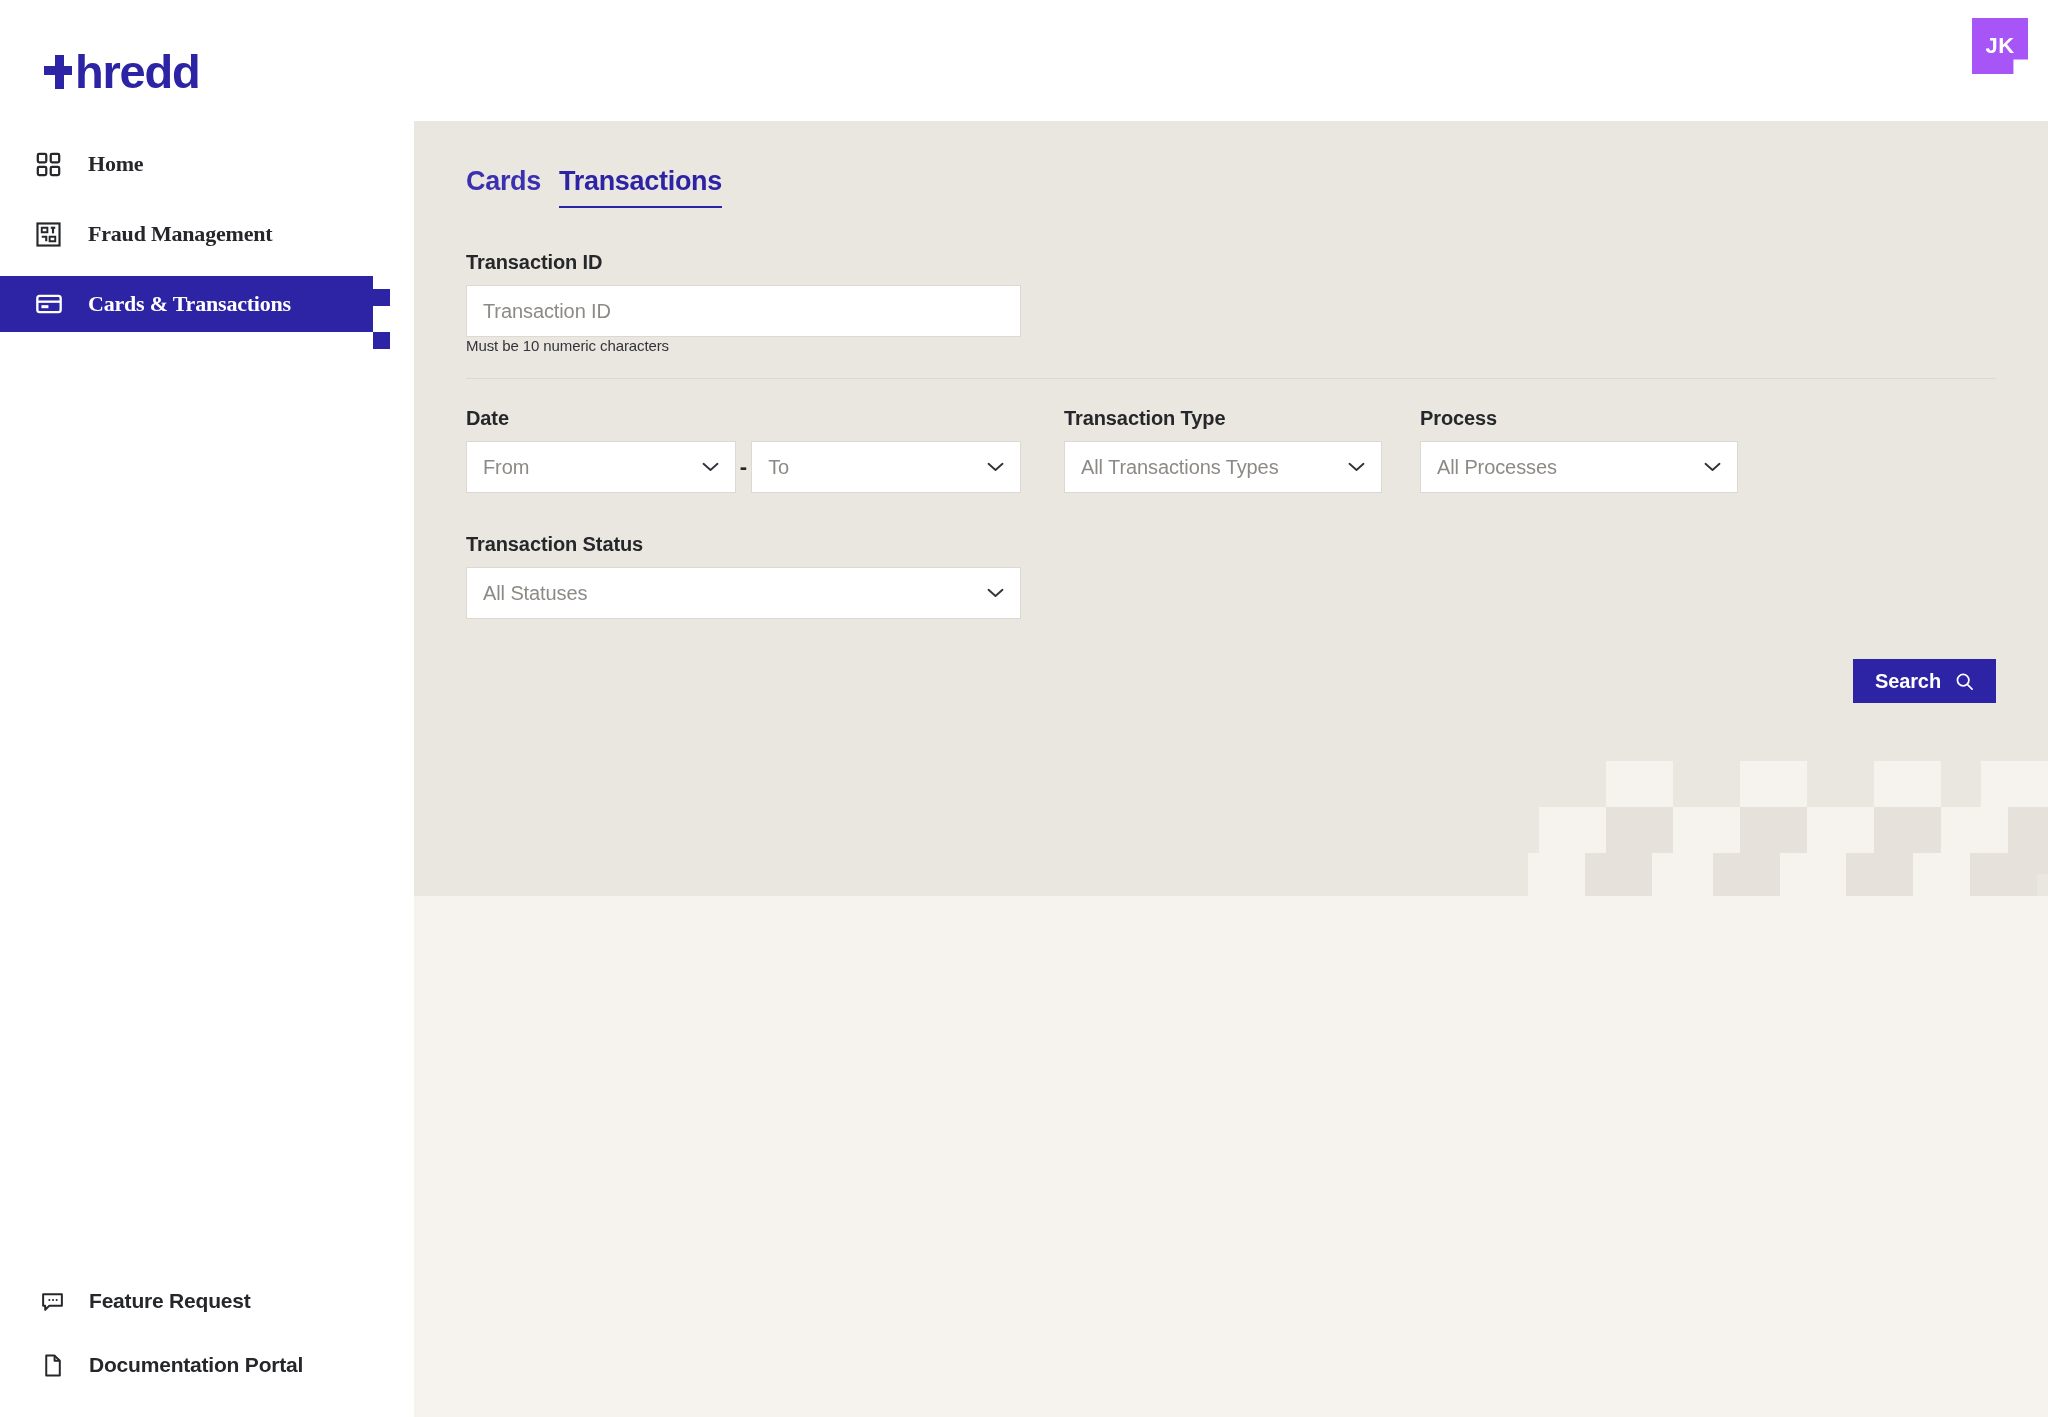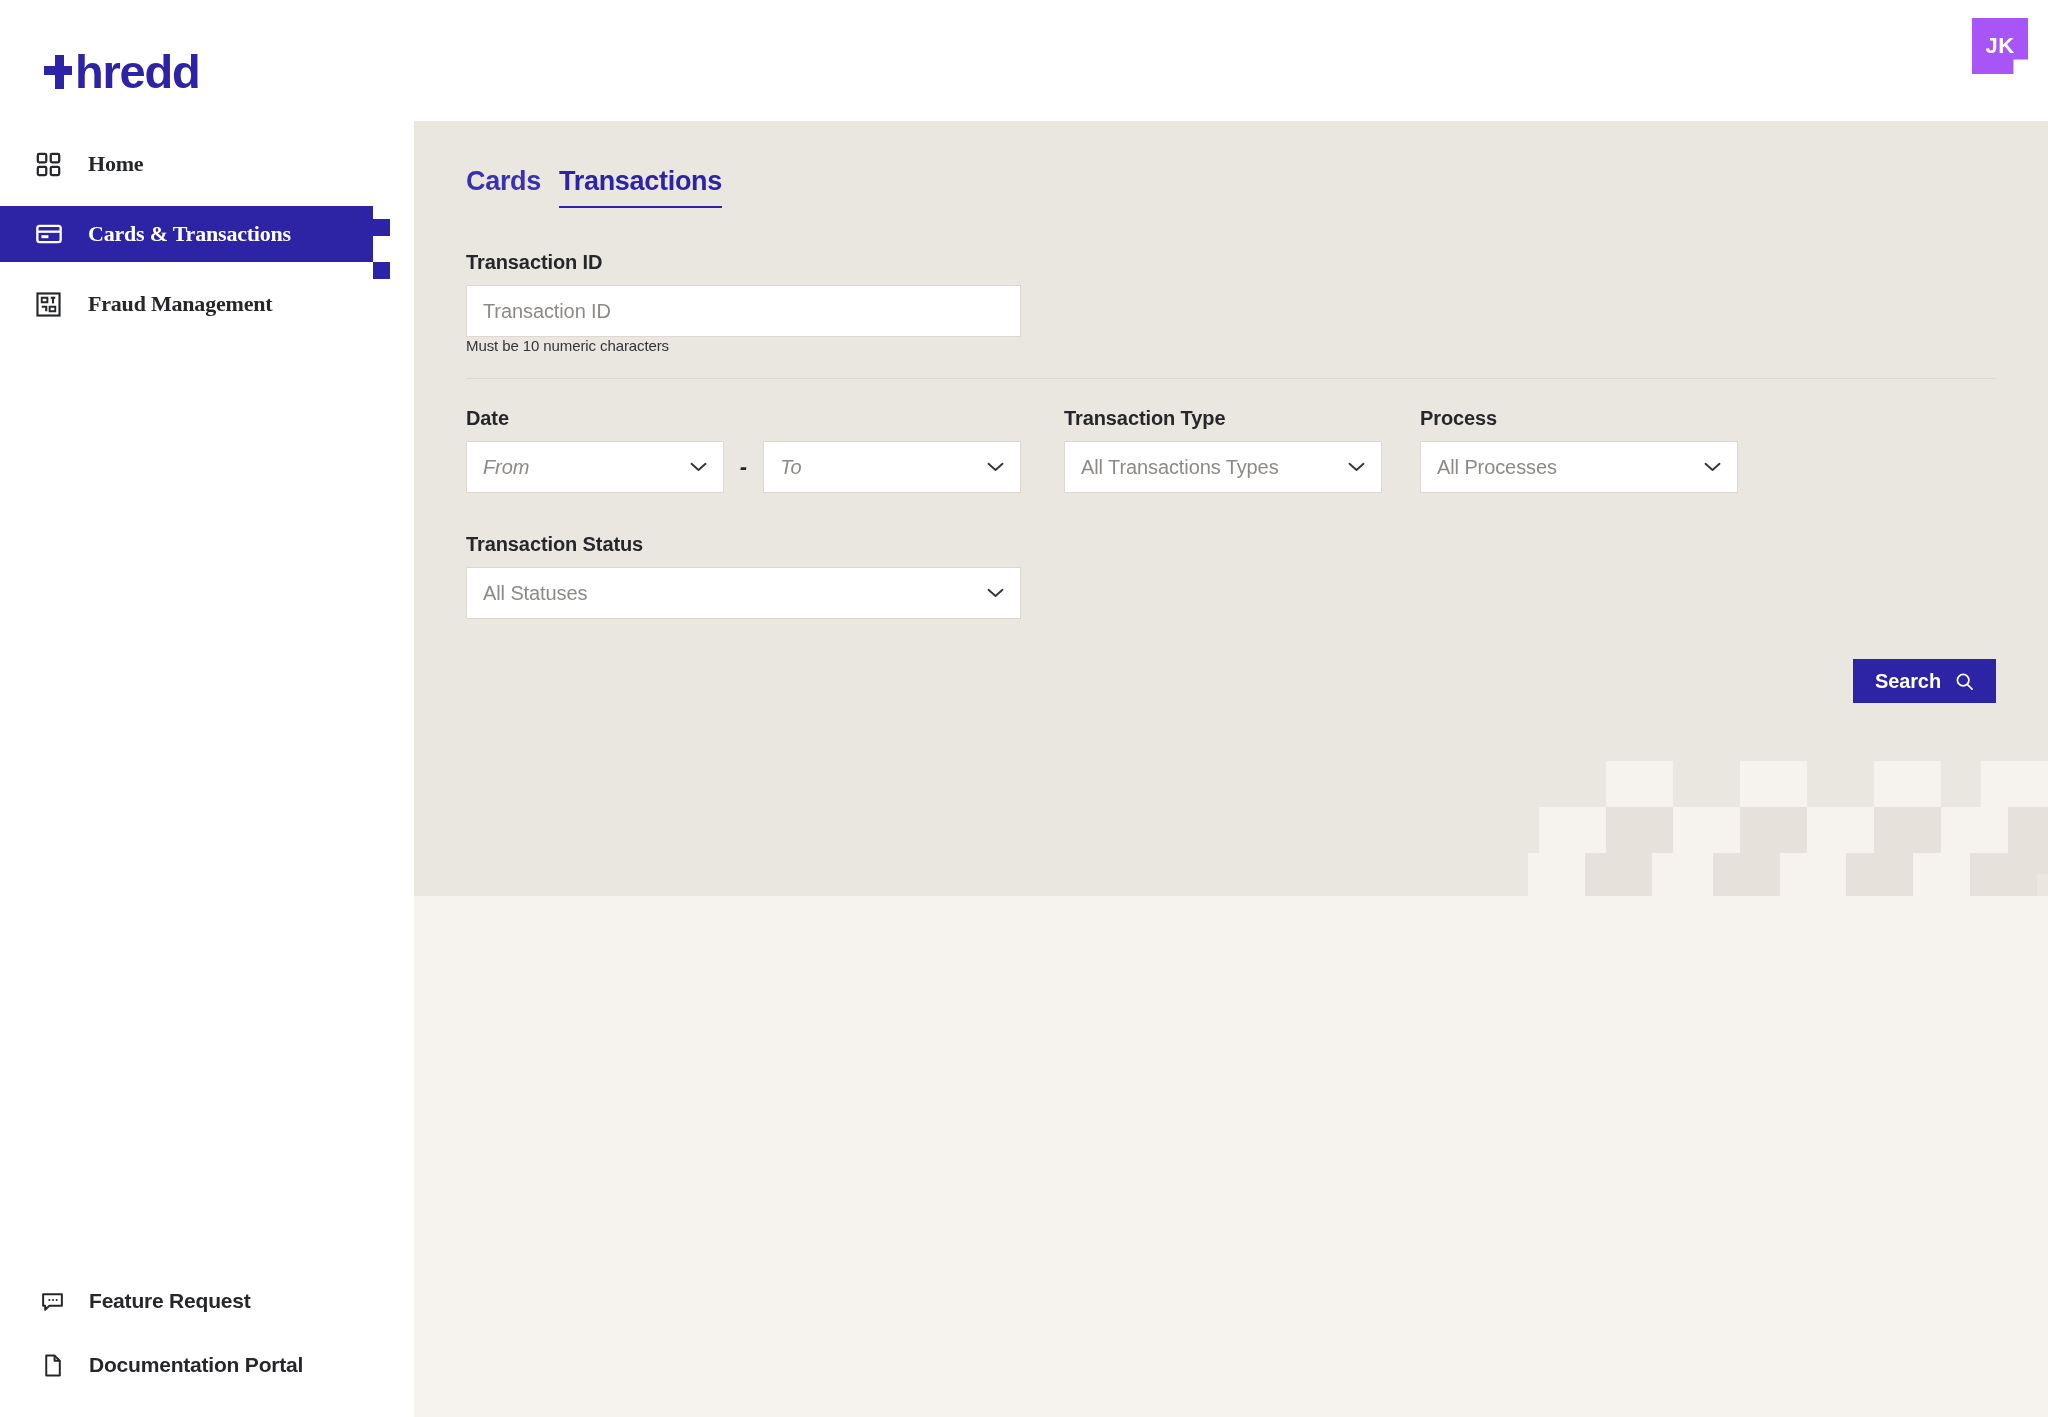--- a/index.html
+++ b/index.html
@@ -288,22 +288,21 @@
   .row {
     display: flex;
     align-items: center;
     gap: 20px;
   }
 
   .date-group { width: 555px; }
   .date-fields {
     display: flex;
     align-items: center;
-    gap: 16px;
-    font-style: italic;
+    gap: 4px;
   }
   .date-fields .select-box { flex: 1 1 0; min-width: 0; }
   .dash {
     font-size: 22px;
     font-weight: 700;
     color: #26272b;
     line-height: 52px;
   }
 
   .ttype-group { width: 318px; margin-left: 23px; }
@@ -352,47 +351,47 @@
       <div class="nav-item">
         <span class="nav-icon">
           <svg class="icon-svg" width="27" height="27" viewBox="0 0 24 24" fill="none" stroke="#26272b" stroke-width="2">
             <rect x="2.5" y="2.5" width="7.5" height="7.5" rx="1.2"></rect>
             <rect x="14" y="2.5" width="7.5" height="7.5" rx="1.2"></rect>
             <rect x="2.5" y="14" width="7.5" height="7.5" rx="1.2"></rect>
             <rect x="14" y="14" width="7.5" height="7.5" rx="1.2"></rect>
           </svg>
         </span>
         <span class="nav-label">Home</span>
-      </div>
-
-      <div class="nav-item active">
-        <span class="pix pix-a"></span>
-        <span class="pix pix-b"></span>
-        <span class="nav-icon">
-          <svg class="icon-svg" width="28" height="28" viewBox="0 0 24 24" fill="none" stroke="#ffffff" stroke-width="2" stroke-linejoin="round">
-            <rect x="2" y="5" width="20" height="14" rx="2"></rect>
-            <line x1="2" y1="10" x2="22" y2="10"></line>
-            <rect x="5.5" y="13" width="6" height="2.6" fill="#ffffff" stroke="none"></rect>
-          </svg>
-        </span>
-        <span class="nav-label">Cards &amp; Transactions</span>
       </div>
 
       <div class="nav-item">
         <span class="nav-icon">
           <svg class="icon-svg" width="27" height="27" viewBox="0 0 24 24" fill="none" stroke="#26272b" stroke-width="1.9">
             <rect x="2.2" y="2.2" width="19.6" height="19.6"></rect>
             <path d="M6 6 h5 v4 h-5 z" stroke-width="1.7"></path>
             <path d="M14 6 h4"></path>
             <path d="M16 6 v5"></path>
             <path d="M6 14 h4 v4"></path>
             <path d="M13 14 h5 v4 h-5 z" stroke-width="1.7"></path>
           </svg>
         </span>
         <span class="nav-label">Fraud Management</span>
+      </div>
+
+      <div class="nav-item active">
+        <span class="pix pix-a"></span>
+        <span class="pix pix-b"></span>
+        <span class="nav-icon">
+          <svg class="icon-svg" width="28" height="28" viewBox="0 0 24 24" fill="none" stroke="#ffffff" stroke-width="2" stroke-linejoin="round">
+            <rect x="2" y="5" width="20" height="14" rx="2"></rect>
+            <line x1="2" y1="10" x2="22" y2="10"></line>
+            <rect x="5.5" y="13" width="6" height="2.6" fill="#ffffff" stroke="none"></rect>
+          </svg>
+        </span>
+        <span class="nav-label">Cards &amp; Transactions</span>
       </div>
 
     </nav>
 
     <div class="sidebar-bottom">
 
       <div class="bottom-item">
         <span class="nav-icon">
           <svg class="icon-svg" width="25" height="25" viewBox="0 0 24 24" fill="none" stroke="#26272b" stroke-width="1.9" stroke-linejoin="round">
             <path d="M3 5 h18 v11 h-12 l-4 4 v-4 h-2 z"></path>

